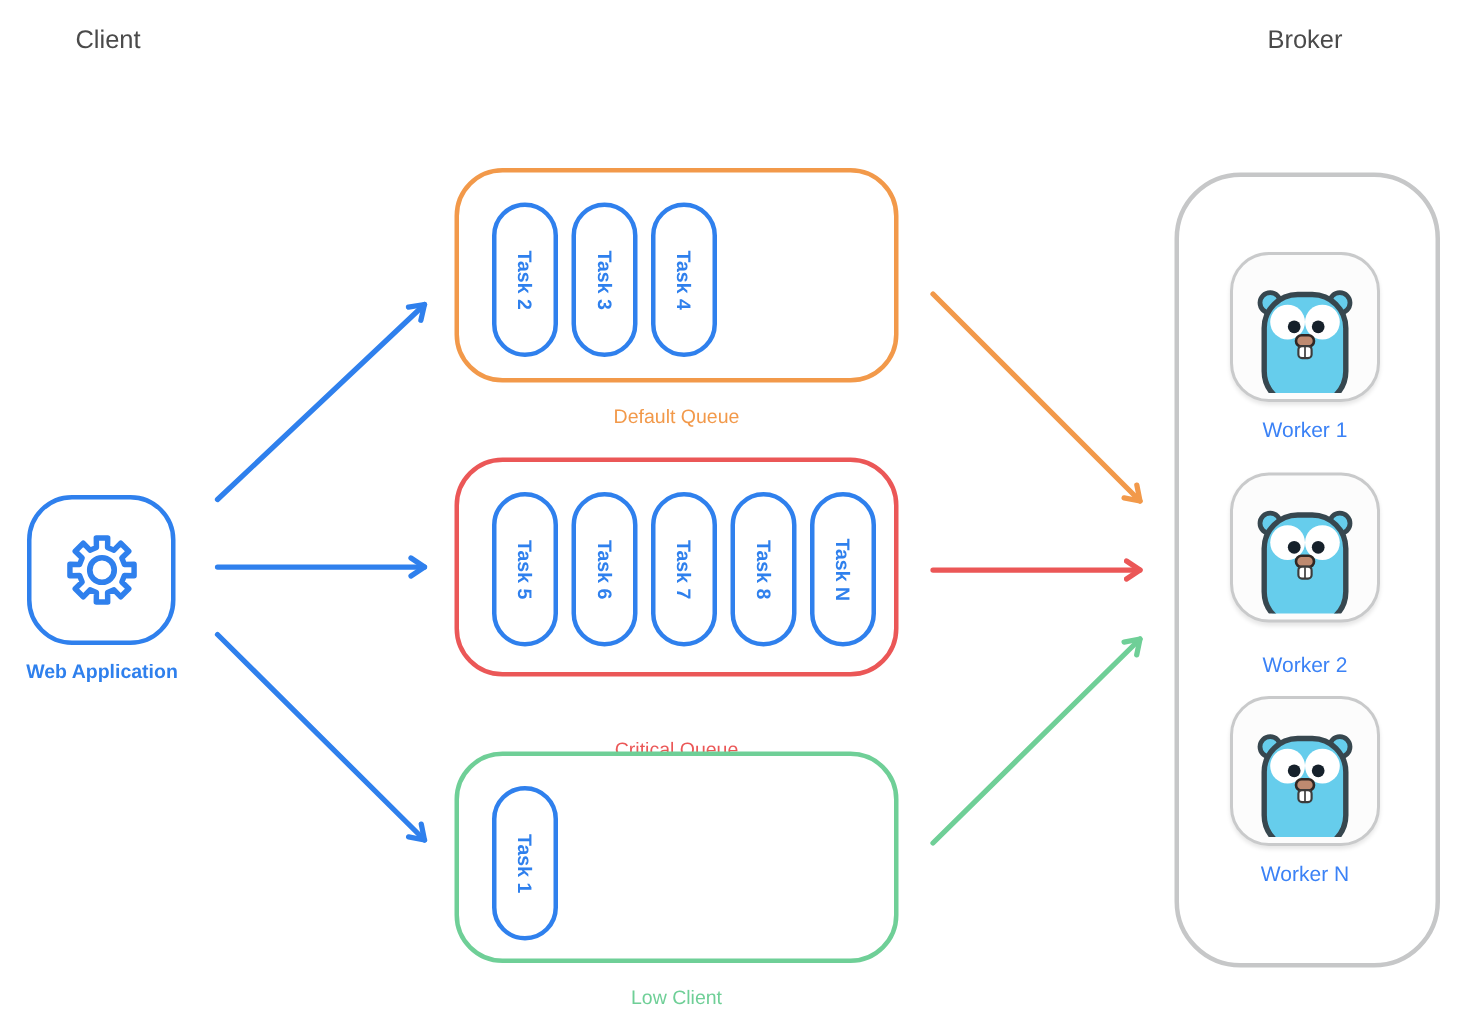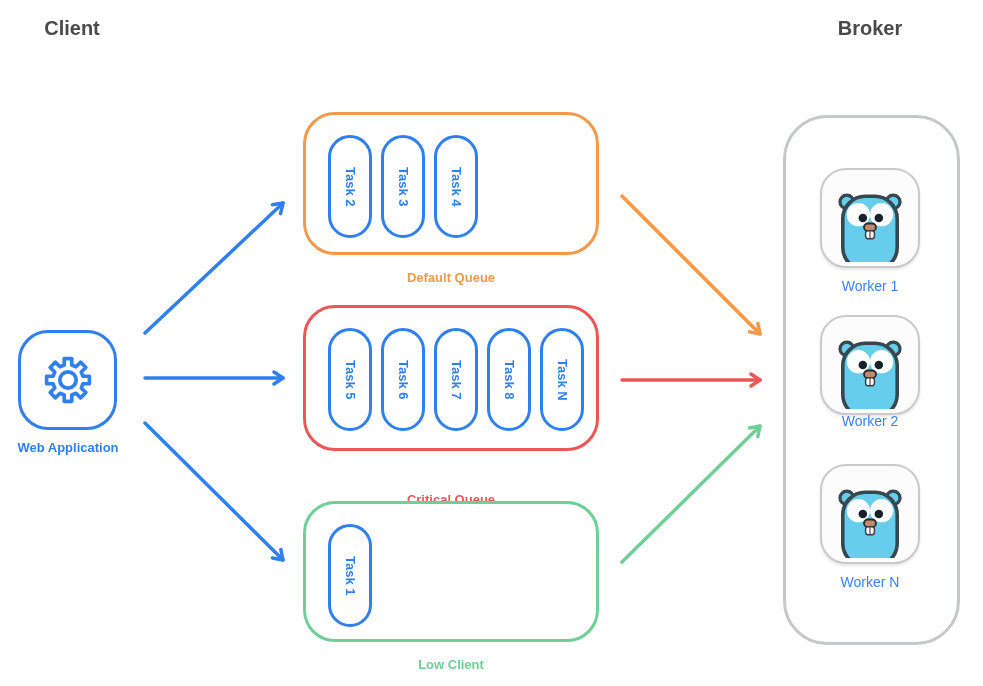--- a/index.html
+++ b/index.html
@@ -2,21 +2,21 @@
 <html><head>
 <meta charset="utf-8">
 <style>
   html,body{margin:0;padding:0;background:#fff;}
   .canvas{
     position:relative;width:983px;height:686px;background:#ffffff;overflow:hidden;
     font-family:"Liberation Sans",sans-serif;
   }
   .col-heading{
     position:absolute;top:17px;transform:translateX(-50%);
-    font-size:20px;font-weight:700;color:#4A4A4A;white-space:nowrap;
+    font-size:17px;font-weight:400;color:#4A4A4A;white-space:nowrap;
   }
   
   .app-tile{
     position:absolute;left:18px;top:330px;width:99px;height:100px;
     border:3px solid #2F80ED;border-radius:30px;box-sizing:border-box;
     display:flex;align-items:center;justify-content:center;background:#fff;
   }
   .app-label{
     position:absolute;left:-12px;top:440px;width:160px;text-align:center;
     font-size:13px;font-weight:700;color:#2F80ED;
@@ -33,42 +33,42 @@
   .task-pill{
     width:44px;height:103px;border:3px solid #2F80ED;border-radius:22px;
     box-sizing:border-box;display:flex;align-items:center;justify-content:center;
     background:#fff;flex:0 0 auto;
   }
   .task-pill span{
     writing-mode:vertical-rl;font-size:13px;font-weight:600;color:#2F80ED;white-space:nowrap;
   }
   .queue-label{
     position:absolute;left:303px;width:296px;text-align:center;
-    font-size:13px;font-weight:700;
+    font-size:13px;font-weight:400;
   }
   .ql-default{top:270px;color:#F2994A;}
   .ql-critical{top:466px;color:#EB5757;margin-top:26px;}
   .ql-low{top:657px;color:#6FCF97;}
   
   .server-panel{
     position:absolute;left:783px;top:115px;width:177px;height:530px;
     border:3px solid #C6C7C8;border-radius:44px;box-sizing:border-box;background:#fff;
   }
   .worker-tile{
     position:absolute;left:820px;width:100px;height:100px;
     border:2.5px solid #C9CACB;border-radius:26px;box-sizing:border-box;
     background:#FCFCFC;overflow:hidden;box-shadow:0 2px 3px rgba(0,0,0,0.10);
   }
   .worker-tile svg{position:absolute;left:50%;bottom:4px;transform:translateX(-50%);}
   .wt-1{top:168px;} .wt-2{top:315px;} .wt-3{top:464px;}
   .worker-label{
     position:absolute;left:820px;width:100px;text-align:center;
     font-size:14px;color:#3b82f6;
   }
-  .wl-1{top:278px;} .wl-2{top:413px;} .wl-3{top:574px;}
+  .wl-1{top:278px;} .wl-2{top:435px;} .wl-3{top:574px;}
   
   .arrows{position:absolute;left:0;top:0;pointer-events:none;}
 </style>
 </head>
 <body>
 
 <div class="canvas">
 
   <div class="col-heading" style="left:72px">Client</div>
   <div class="col-heading" style="left:870px">Broker</div>

